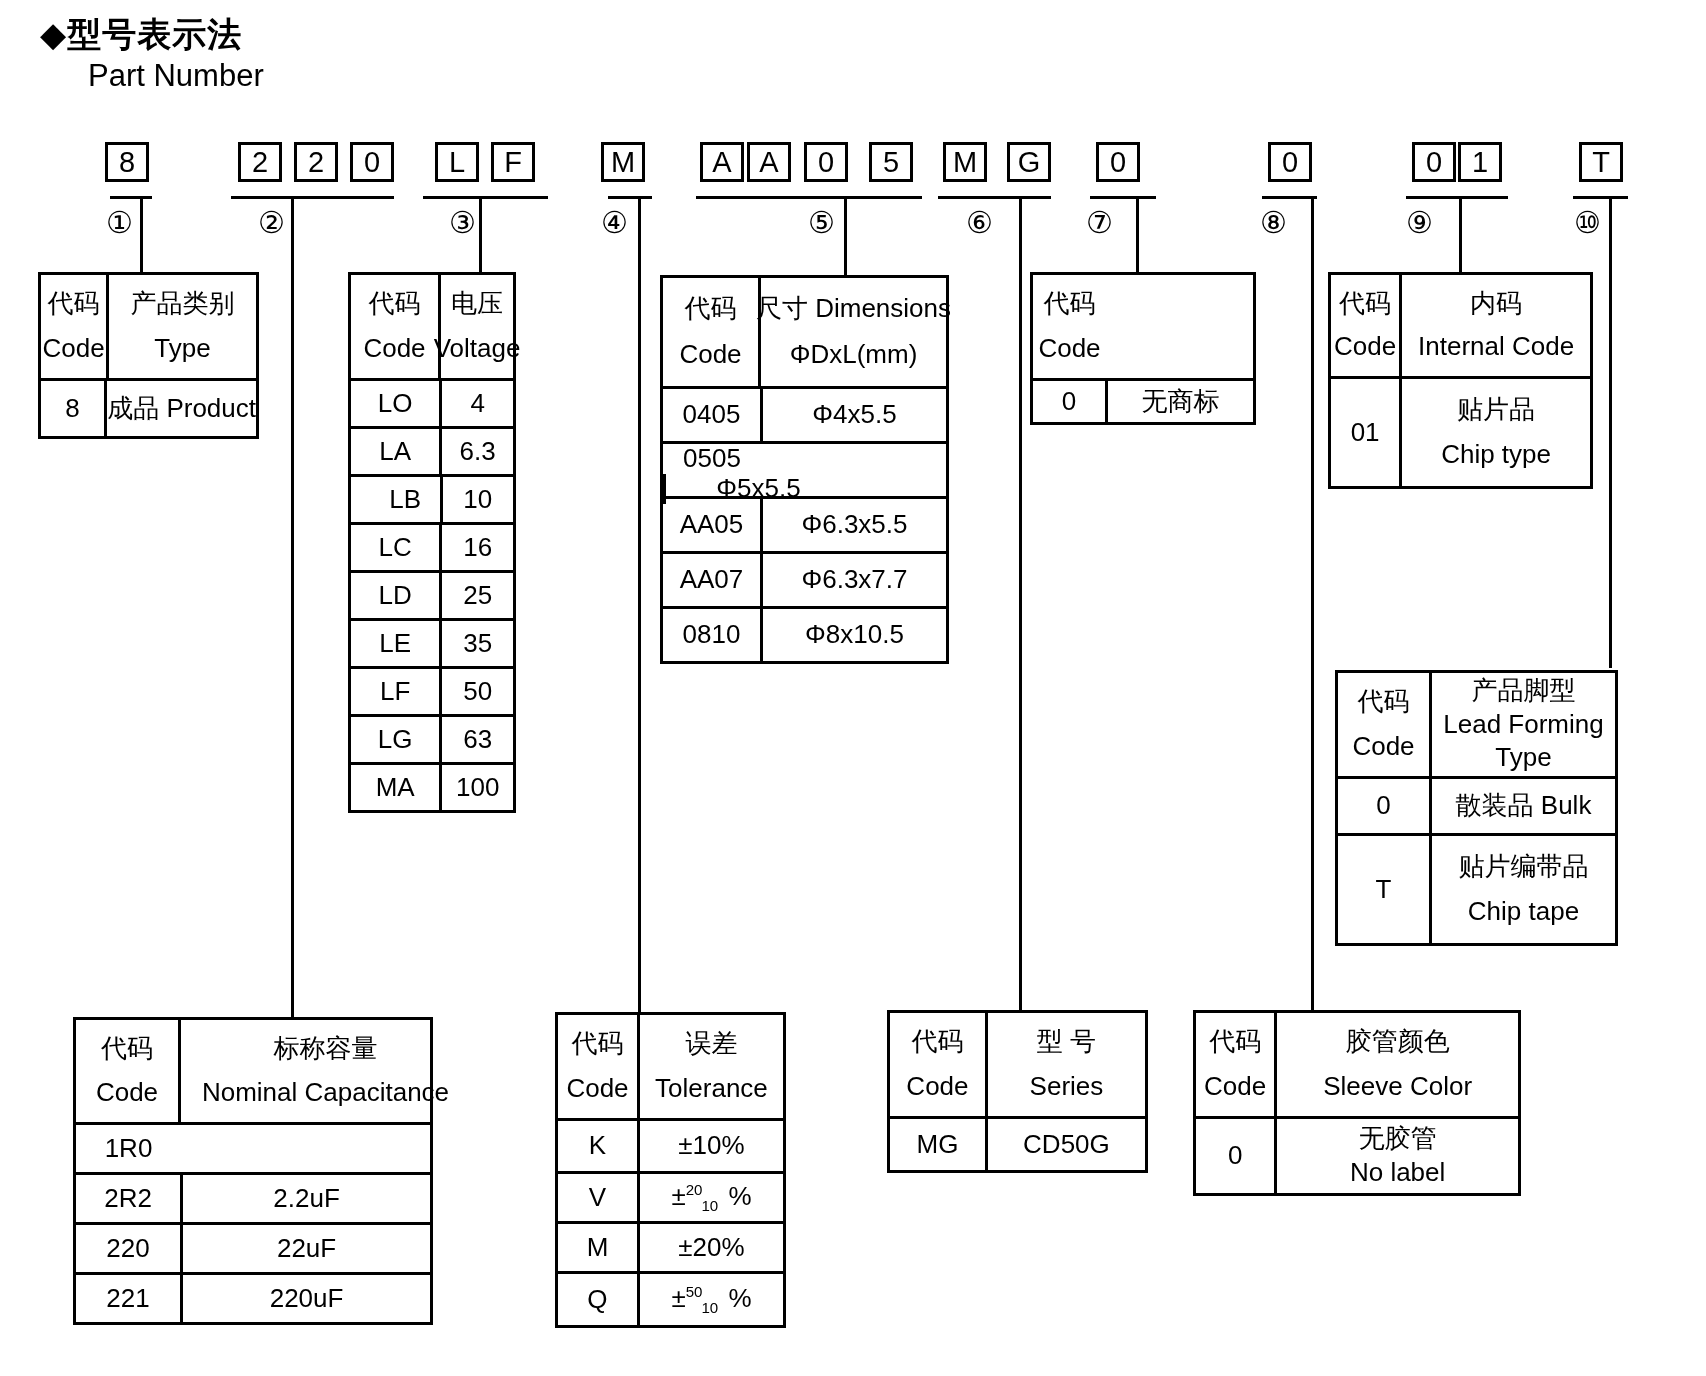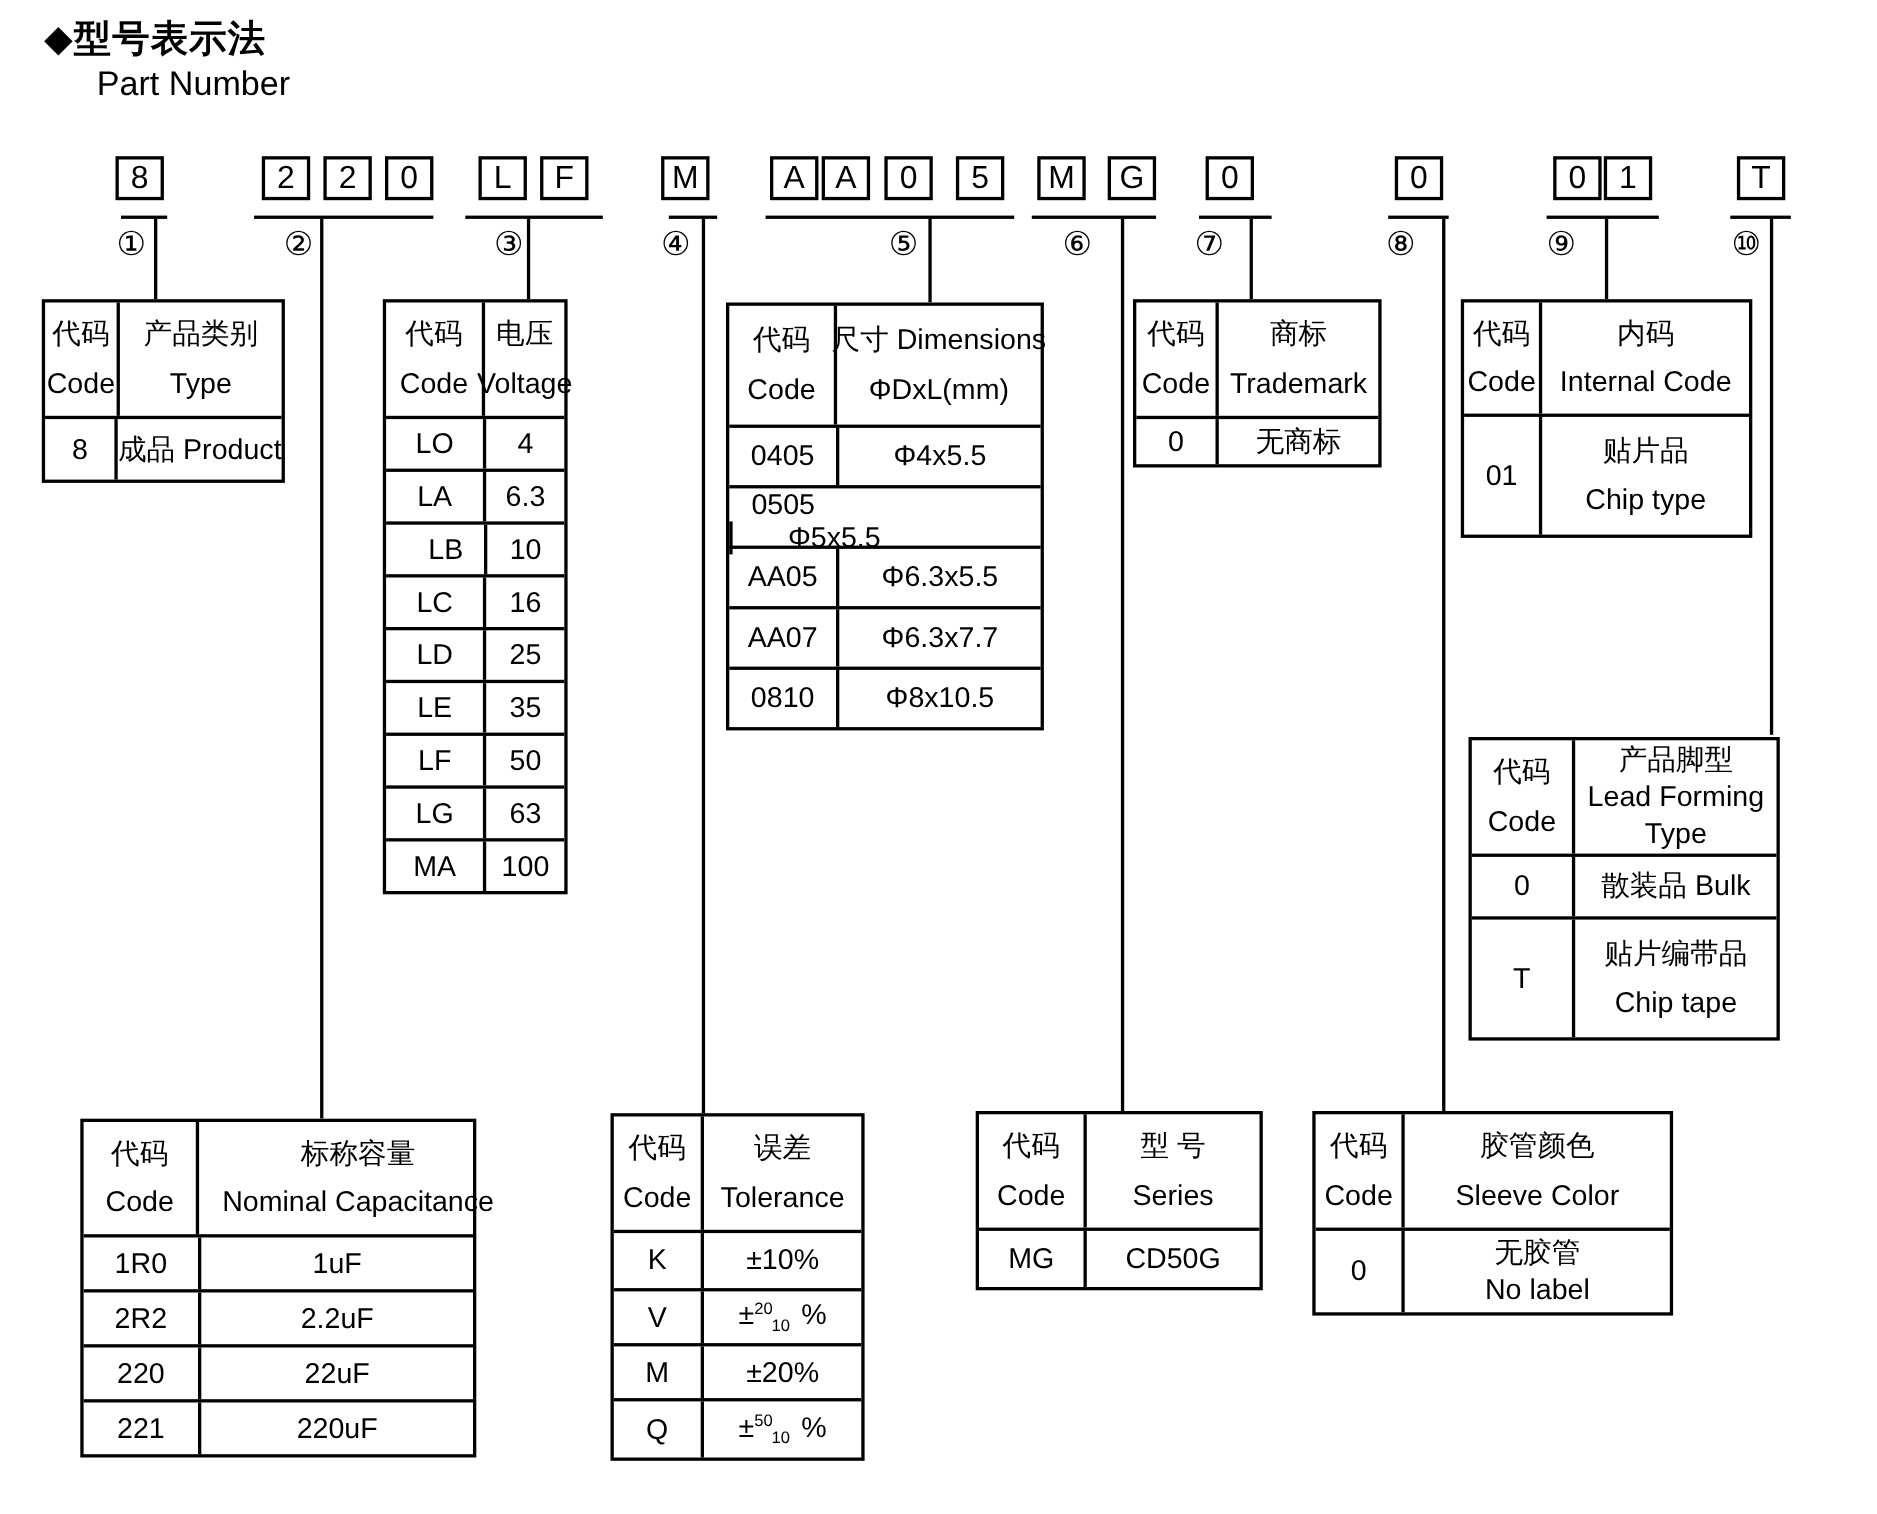--- a/index.html
+++ b/index.html
@@ -254,24 +254,20 @@
             <div>Φ8x10.5</div>
           </div>
         </div>
       </div>
       <div class="dtable" style="left: 1030px; top: 272px; width: 226px;">
         <div class="trow first" style="height: 103px;">
           <div class="tcell c0" style="width: 73px;">
             <div>代码</div>
             <div>Code</div>
           </div>
-          <div class="tcell c1" style="width: 150px;">
-            <div>商标</div>
-            <div>Trademark</div>
-          </div>
         </div>
         <div class="trow" style="height: 44px;">
           <div class="tcell c0" style="width: 73px;">
             <div>0</div>
           </div>
           <div class="tcell c1" style="width: 150px;">
             <div>无商标</div>
           </div>
         </div>
       </div>
@@ -333,23 +329,20 @@
             <div>Code</div>
           </div>
           <div class="tcell c1" style="width: 252px; padding-left: 40px;">
             <div>标称容量</div>
             <div>Nominal Capacitance</div>
           </div>
         </div>
         <div class="trow" style="height: 50px;">
           <div class="tcell c0" style="width: 105px;">
             <div>1R0</div>
-          </div>
-          <div class="tcell c1" style="width: 252px;">
-            <div>1uF</div>
           </div>
         </div>
         <div class="trow" style="height: 50px;">
           <div class="tcell c0" style="width: 105px;">
             <div>2R2</div>
           </div>
           <div class="tcell c1" style="width: 252px;">
             <div>2.2uF</div>
           </div>
         </div>

